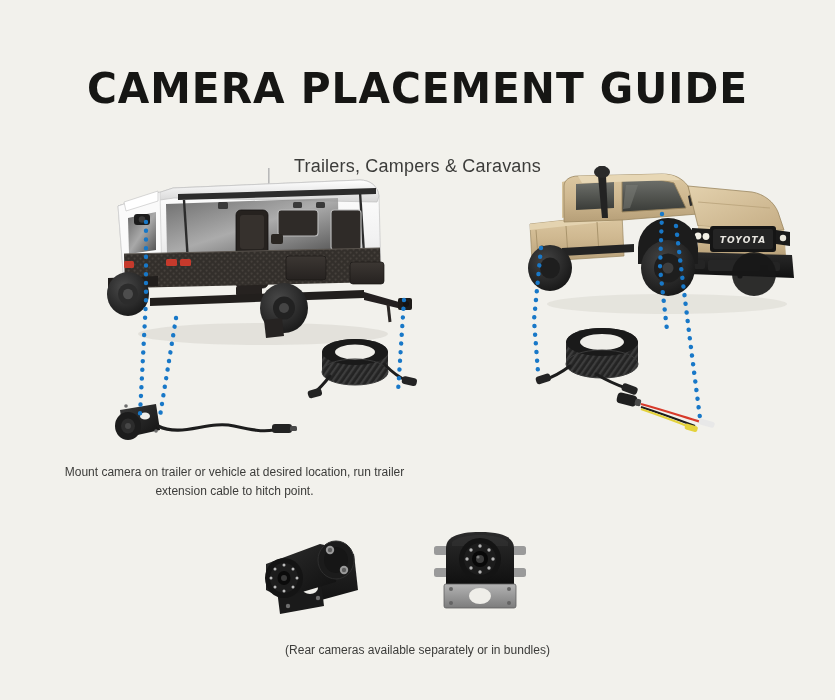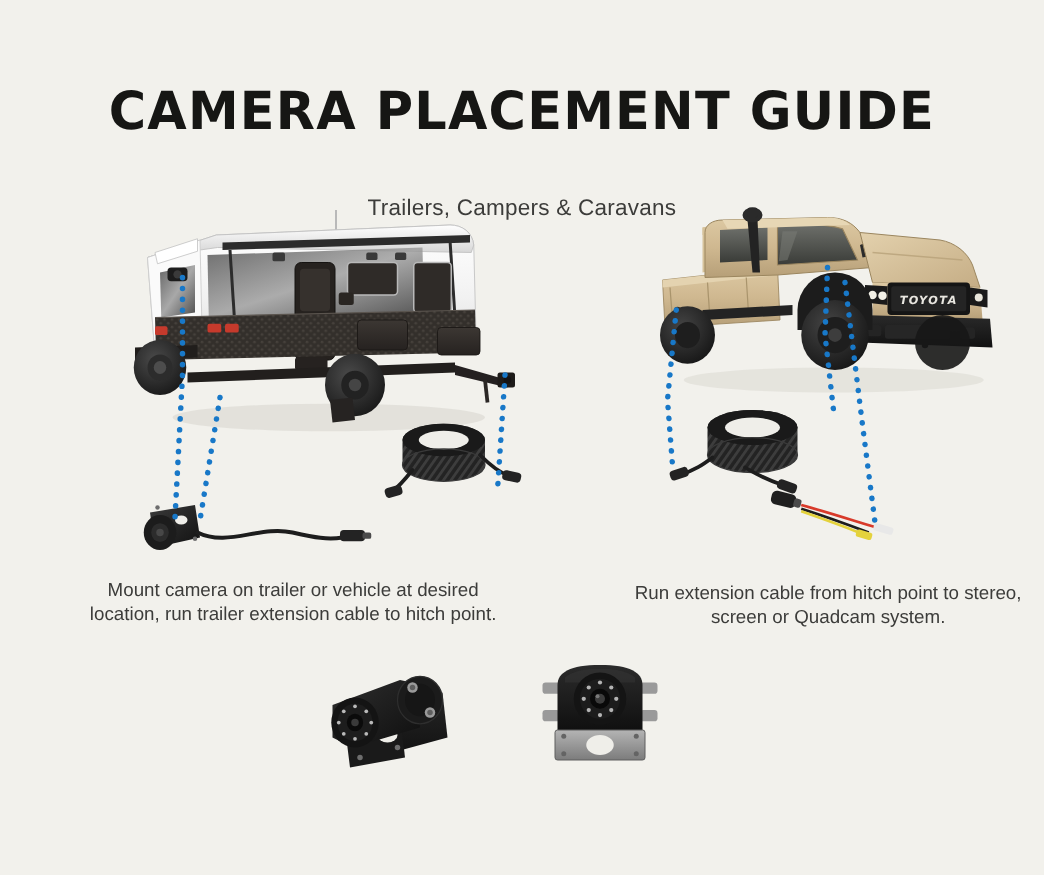--- a/index.html
+++ b/index.html
@@ -22,21 +22,21 @@
     color:#161614;line-height:1;
     transform:scaleX(0.97);
   }
   .subtitle{
     position:absolute;left:0;top:128px;width:835px;text-align:center;
     font-size:18px;font-weight:400;color:#3c3c3a;letter-spacing:.2px;margin-top:28px;
   }
 
   
   .caption{
-    position:absolute;text-align:center;font-size:15px;
+    position:absolute;text-align:center;font-size:12px;
     line-height:19px;color:#3c3c3a;
   }
   #caption-left{left:62px;top:463px;width:345px;}
   #caption-right{left:505px;top:465px;width:315px;}
   #caption-bracket{left:545px;top:552px;width:290px;}
   #caption-footer{left:0;top:641px;width:835px;}
 
   
   .art{position:absolute;font-style:italic;}
   svg{display:block;overflow:visible;}
@@ -429,15 +429,15 @@
 
       <path d="M541,248 L534,320 L538,372"></path>
 
       <path d="M662,214 L660,268 L667,330"></path>
 
       <path d="M676,226 L690,340 L700,418"></path>
     </g>
   </svg>
 
   <div class="caption" id="caption-left">Mount camera on trailer or vehicle at desired location, run trailer extension cable to hitch point.</div>
-  <div class="caption" id="caption-right">Run extension cable from hitch point to stereo, screen or Quadcam system.</div>
+  <div class="caption" id="caption-footer">(Rear cameras available separately or in bundles)</div>
 
 </div>
 
 </body></html>

